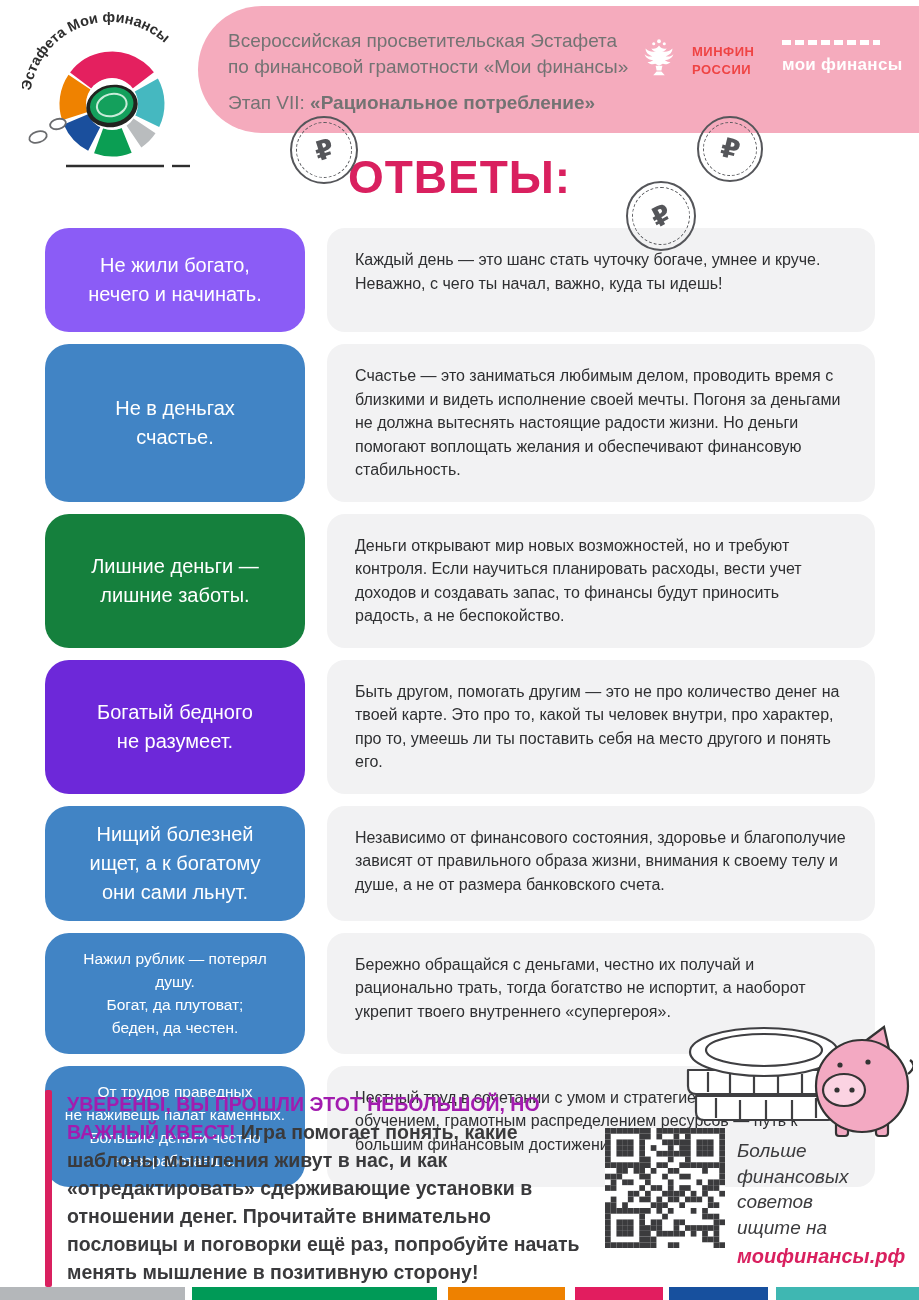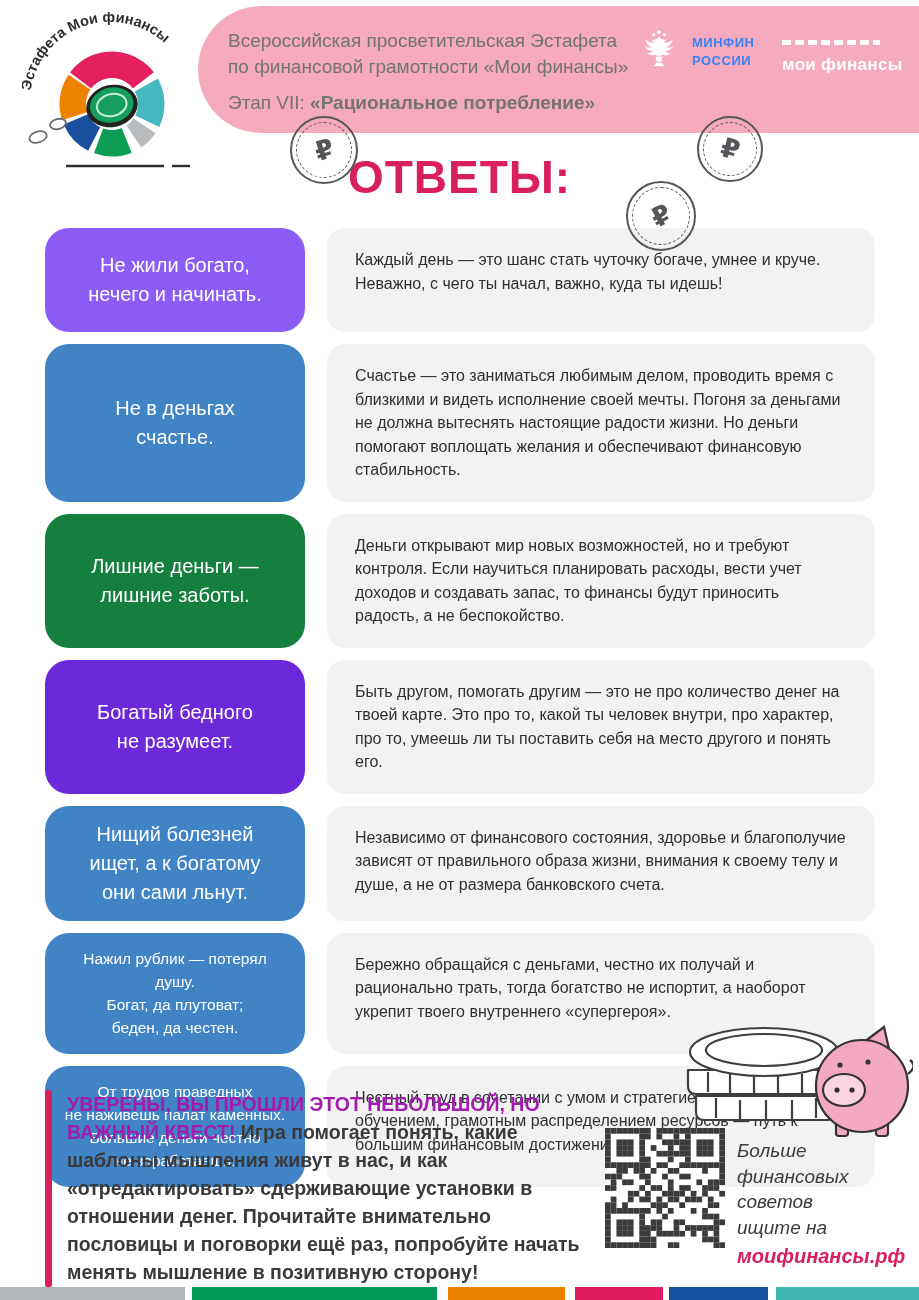--- a/index.html
+++ b/index.html
@@ -6,21 +6,21 @@
   .page{position:relative;width:919px;height:1300px;background:#fff;overflow:hidden;
         font-family:"Liberation Sans","DejaVu Sans",sans-serif;}
 
   
   .header-band{position:absolute;left:198px;top:6px;width:721px;height:127px;
                border-radius:64px 0 0 64px;z-index:1;}
   .header-text{position:absolute;left:228px;top:28px;z-index:2;color:#737373;}
   .header-line{font-size:19px;line-height:1.35;}
   .stage-line{margin-top:13px;font-size:19px;}
   .stage-line b{font-weight:700;}
-  .minfin{position:absolute;left:636px;top:27px;z-index:2;display:flex;align-items:center;gap:10px;color:#3b82f6;}
+  .minfin{position:absolute;left:636px;top:36px;z-index:2;display:flex;align-items:center;gap:10px;color:#ef4444;}
   .minfin-name{font-size:13px;font-weight:700;line-height:1.35;letter-spacing:.5px;}
   .mf-logo{position:absolute;left:782px;top:40px;z-index:2;color:#fff;width:102px;}
   .mf-dashes{height:5px;width:98px;margin-bottom:10px;
              background:repeating-linear-gradient(90deg,#fff 0 9px,rgba(255,255,255,0) 9px 13px);}
   .mf-name{font-size:17px;font-weight:700;letter-spacing:.3px;white-space:nowrap;}
 
   
   .brand-logo{position:absolute;left:22px;top:12px;z-index:2;}
 
   

